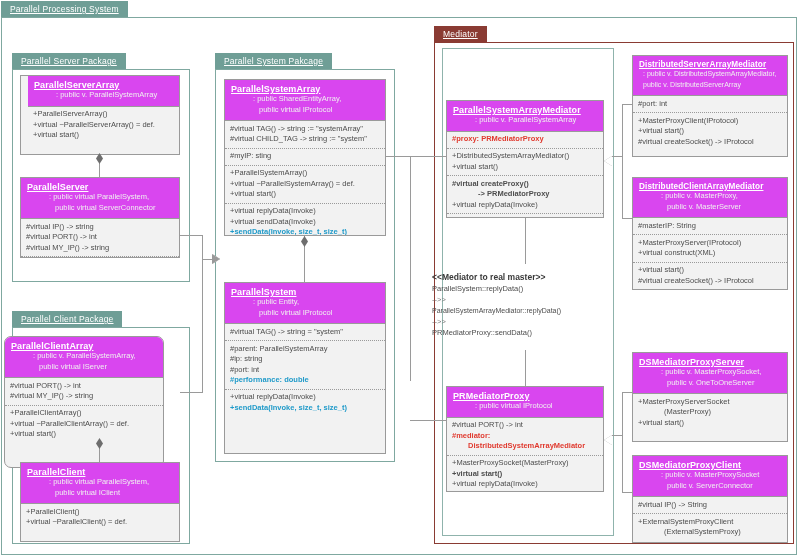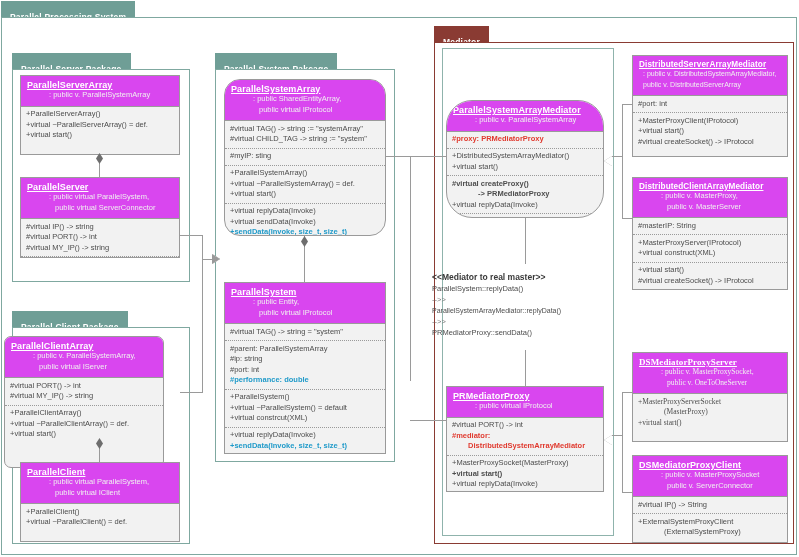--- a/index.html
+++ b/index.html
@@ -11,27 +11,26 @@
     position: relative;
     overflow: hidden;
     -webkit-font-smoothing: antialiased;
   }
 
   
   .pkg { position:absolute; }
   .pkg > .pkg-tab {
     position:absolute; top:0; left:0;
     height:17px; line-height:17px;
-    padding:8px 9px;
+    padding:0 9px;
     font-size:8.5px;
     color:#ffffff;
     text-decoration: underline;
     white-space: nowrap;
     letter-spacing:.2px;
-    font-weight:bold;
   }
   .pkg > .pkg-body {
     position:absolute; left:0;
     border:1px solid #8fb3ac;
     background:transparent;
   }
 
   .pkg-teal  > .pkg-tab { background:#6f9e96; }
   .pkg-teal  > .pkg-body { border-color:#7fa8a0; }
   .pkg-red   > .pkg-tab { background:#8a3b33; }
@@ -151,21 +150,21 @@
 <div class="pkg pkg-teal" style="left:1px; top:1px; width:796px; height:554px;">
   <div class="pkg-tab">Parallel Processing System</div>
   <div class="pkg-body" style="top:16px; width:796px; height:538px;"></div>
 </div>
 
 <div class="pkg pkg-teal" style="left:12px; top:53px; width:178px; height:229px;">
   <div class="pkg-tab">Parallel Server Package</div>
   <div class="pkg-body" style="top:16px; width:178px; height:213px;"></div>
 </div>
 
-<div class="cls" style="left:20px; top:75px; width:160px; height:80px;">
+<div class="cls" style="left:20px; top:75px; width:160px; height:80px;padding-left:7px;">
   <div class="head">
     <span class="cname">ParallelServerArray</span>
     <span class="cbase">: public v. ParallelSystemArray</span>
   </div>
   <div class="sect solid">
     <div class="row">+ParallelServerArray()</div>
     <div class="row">+virtual ~ParallelServerArray() = def.</div>
     <div class="row">+virtual start()</div>
   </div>
 </div>
@@ -225,21 +224,21 @@
     <div class="row">+ParallelClient()</div>
     <div class="row">+virtual ~ParallelClient() = def.</div>
   </div>
 </div>
 
 <div class="pkg pkg-teal" style="left:215px; top:53px; width:180px; height:409px;">
   <div class="pkg-tab">Parallel System Pakcage</div>
   <div class="pkg-body" style="top:16px; width:180px; height:393px;"></div>
 </div>
 
-<div class="cls" style="left:224px; top:79px; width:162px; height:157px;border-radius:16px;">
+<div class="cls" style="left:224px; top:79px; width:162px; height:157px;">
   <div class="head">
     <span class="cname">ParallelSystemArray</span>
     <span class="cbase">: public SharedEntityArray,</span>
     <span class="cbase ind2">public virtual IProtocol</span>
   </div>
   <div class="sect solid">
     <div class="row">#virtual TAG() -&gt; string := "systemArray"</div>
     <div class="row">#virtual CHILD_TAG -&gt; string := "system"</div>
   </div>
   <div class="sect">
@@ -268,25 +267,20 @@
     <span class="cbase ind2">public virtual IProtocol</span>
   </div>
   <div class="sect solid">
     <div class="row">#virtual TAG() -&gt; string = "system"</div>
   </div>
   <div class="sect">
     <div class="row">#parent: ParallelSystemArray</div>
     <div class="row">#ip: string</div>
     <div class="row">#port: int</div>
     <div class="row accent-cy b">#performance: double</div>
-  </div>
-  <div class="sect">
-    <div class="row">+ParallelSystem()</div>
-    <div class="row">+virtual ~ParallelSystem() = default</div>
-    <div class="row">+virtual constrcut(XML)</div>
   </div>
   <div class="sect">
     <div class="row">+virtual replyData(Invoke)</div>
     <div class="row accent-cy b">+sendData(Invoke, size_t, size_t)</div>
   </div>
 
 </div>
 
 <div class="ln h" style="left:180px; top:235px; width:22px;"></div>
 <div class="ln v" style="left:202px; top:235px; height:24px;"></div>
@@ -297,21 +291,21 @@
 
 <div class="pkg pkg-red" style="left:434px; top:26px; width:360px; height:518px;">
   <div class="pkg-tab">Mediator</div>
   <div class="pkg-body" style="top:16px; width:360px; height:502px;"></div>
 </div>
 
 <div class="pkg pkg-teal" style="left:442px; top:48px; width:172px; height:488px;">
   <div class="pkg-body" style="top:0px; width:172px; height:488px; border-color:#8fb3ac;"></div>
 </div>
 
-<div class="cls" style="left:446px; top:100px; width:158px; height:118px;border-radius:26px;">
+<div class="cls" style="left:446px; top:100px; width:158px; height:118px;">
   <div class="head">
     <span class="cname">ParallelSystemArrayMediator</span>
     <span class="cbase">: public v. ParallelSystemArray</span>
   </div>
   <div class="sect solid">
     <div class="row accent-rd b">#proxy: PRMediatorProxy</div>
   </div>
   <div class="sect">
     <div class="row">+DistributedSystemArrayMediator()</div>
     <div class="row">+virtual start()</div>
@@ -390,21 +384,21 @@
   </div>
   <div class="sect">
     <div class="row">+virtual start()</div>
     <div class="row">#virtual createSocket() -&gt; IProtocol</div>
   </div>
   <div class="sect">
     
   </div>
 </div>
 
-<div class="cls" style="left:632px; top:352px; width:156px; height:90px;font-family:Liberation Serif, serif;">
+<div class="cls" style="left:632px; top:352px; width:156px; height:90px;">
   <div class="head">
     <span class="cname">DSMediatorProxyServer</span>
     <span class="cbase">: public v. MasterProxySocket,</span>
     <span class="cbase ind2">public v. OneToOneServer</span>
   </div>
   <div class="sect solid">
     <div class="row">+MasterProxyServerSocket</div>
     <div class="row ind">(MasterProxy)</div>
     <div class="row">+virtual start()</div>
   </div>

